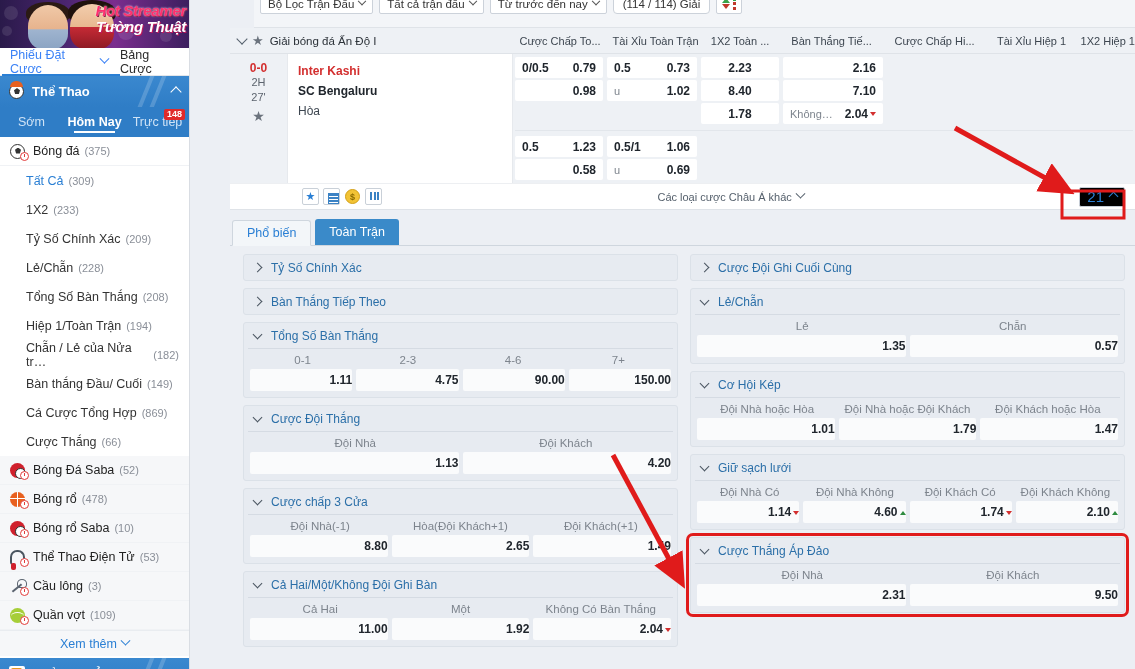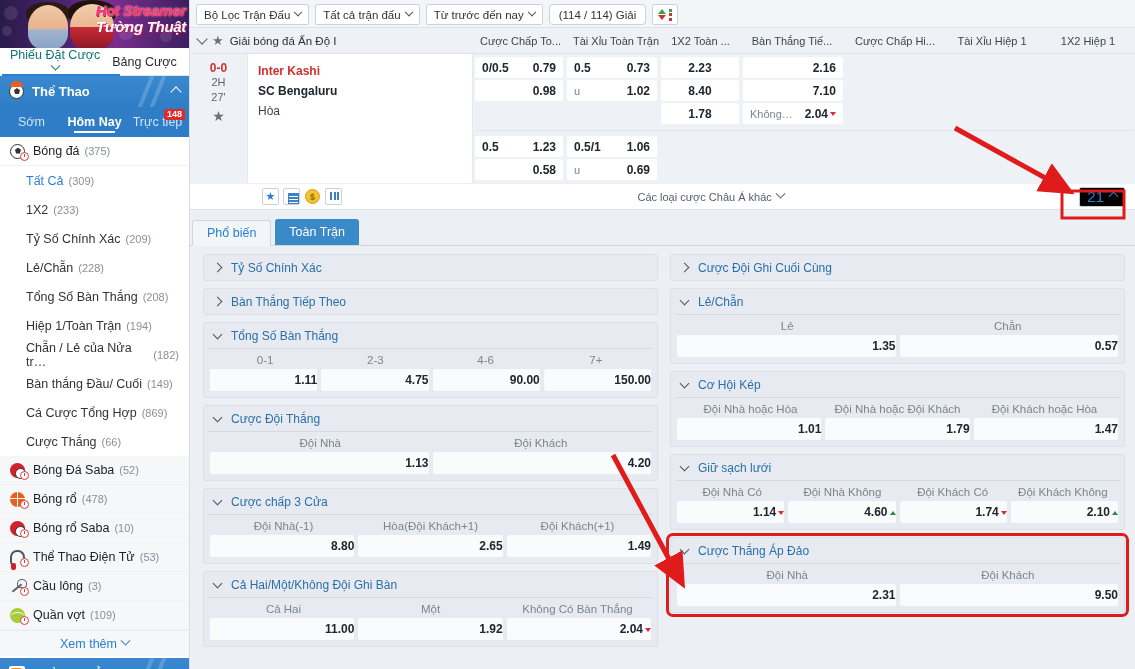--- a/index.html
+++ b/index.html
@@ -4,21 +4,21 @@
 <style>
   * { box-sizing: border-box; margin: 0; padding: 0; }
   html, body {
     width: 1135px; height: 669px;
     font-family: "Liberation Sans", sans-serif;
     background: #eceff4;
     overflow: hidden;
     font-size: 12px;
     color: #333;
   }
-  .app { position: relative; width: 1135px; height: 669px; display: flex; }
+  .app { position: relative; width: 1135px; height: 669px; display: flex; gap: 40px; }
 
   
   .sidebar { width: 190px; height: 669px; background: #ffffff; position: relative;
              border-right: 1px solid #d9dde3; flex: 0 0 190px; overflow: hidden; }
 
   .banner { height: 48px; width: 190px; position: relative; overflow: hidden;
             background: linear-gradient(90deg,#2a1a4a 0%, #4b2570 35%, #7b2d8e 60%, #3b1f5e 100%); }
   .banner .bcircles { position:absolute; inset:0; }
   .banner .bc { position:absolute; border-radius:50%; background:rgba(255,255,255,.10); }
   .banner .girl1 { position:absolute; left:28px; top:5px; width:40px; height:44px;
@@ -34,21 +34,21 @@
   .banner-title { position:absolute; right:4px; top:3px; text-align:right; line-height:1.05; }
   .banner-title .l1 { font-size:15px; font-weight:bold; font-style:italic;
       color:#ff2f6e; text-shadow:0 0 2px #fff, 1px 1px 0 #7a0030; letter-spacing:-.3px;}
   .banner-title .l2 { font-size:15px; font-weight:bold; font-style:italic;
       color:#ffffff; text-shadow:1px 1px 0 #c2185b; letter-spacing:-.3px;}
 
   .slip-tabs { height: 28px; display:flex; align-items:center; border-bottom:1px solid #e3e6ea;
                background:#fff; padding-left:4px; position:relative; }
   .slip-tab { font-size:12.5px; padding:0 6px; color:#2b2b2b; display:flex; align-items:center; gap:3px;
               height:27px; cursor:pointer; }
-  .slip-tab.active { color:#0f766e;flex-direction:column; }
+  .slip-tab.active { color:#3b82f6; }
   .slip-tab.active::after { content:""; position:absolute; left:2px; bottom:-1px; width:118px; height:2px;
               background:#2a7fd4; }
   .chev { display:inline-block; width:7px; height:7px; border-right:1.6px solid currentColor;
           border-bottom:1.6px solid currentColor; transform:rotate(45deg) translate(-2px,-2px); }
   .chev.up { transform:rotate(-135deg) translate(0px,0px); }
 
   .sec-head { height: 31px; background: linear-gradient(180deg,#3a88cf 0%,#2f7dc6 100%);
               color:#fff; display:flex; align-items:center; padding:0 9px; font-weight:bold;
               font-size:13px; position:relative; overflow:hidden; cursor:pointer; }
   .sec-head .slash { position:absolute; right:30px; top:-6px; width:4px; height:48px;
@@ -103,22 +103,22 @@
   .ten { width:15px; height:15px; border-radius:50%; background:#a6ce39; position:absolute; left:0; top:1px; }
   .ten::after{content:"";position:absolute;left:1px;top:4px;width:13px;height:7px;border-top:1.4px solid #fff;border-radius:50%;}
   .vs { width:16px; height:15px; position:absolute; left:0; top:1px; background:#fff;
         border-radius:2px; }
   .vs::before{content:"";position:absolute;left:2px;top:2px;width:11px;height:9px;background:#e8961f;border-radius:2px;}
   .vs::after{content:"";position:absolute;left:4.5px;top:4px;width:6px;height:6px;border-radius:50%;background:#2b2b2b;}
 
   
   .main { flex:1; height:669px; display:flex; flex-direction:column; background:#eceff4; overflow:hidden; }
 
-  .toolbar { height:28px; display:flex; align-items:flex-start; gap:6px; padding:4px 6px;
-             background:#f3f5f8; border-bottom:1px solid #dfe3e8; flex:0 0 28px; }
+  .toolbar { height:28px; display:flex; align-items:flex-end; gap:6px; padding:13px 6px;
+             background:#f3f5f8; border-bottom:1px solid #dfe3e8; flex:0 0 28px;margin-left:24px; }
   .tbtn { height:21px; border:1px solid #ccd2da; background:#fff; border-radius:2px;
           display:flex; align-items:center; gap:5px; padding:0 7px; font-size:11.5px; color:#333;
           cursor:pointer; white-space:nowrap; }
   .tbtn .chev { width:6px; height:6px; border-width:1.4px; color:#555; }
   .tstat { height:21px; border:1px solid #ccd2da; background:#fff; border-radius:4px;
            display:flex; align-items:center; padding:0 9px; font-size:11.5px; color:#333; }
   .sortbtn { height:21px; width:26px; border:1px solid #ccd2da; background:#fff; border-radius:2px;
              display:flex; align-items:center; justify-content:center; gap:3px; cursor:pointer;}
   .arrcol { display:flex; flex-direction:column; align-items:center; gap:1px; }
   .tri-up { width:0;height:0;border-left:4px solid transparent;border-right:4px solid transparent;border-bottom:5px solid #3aa34a;}

